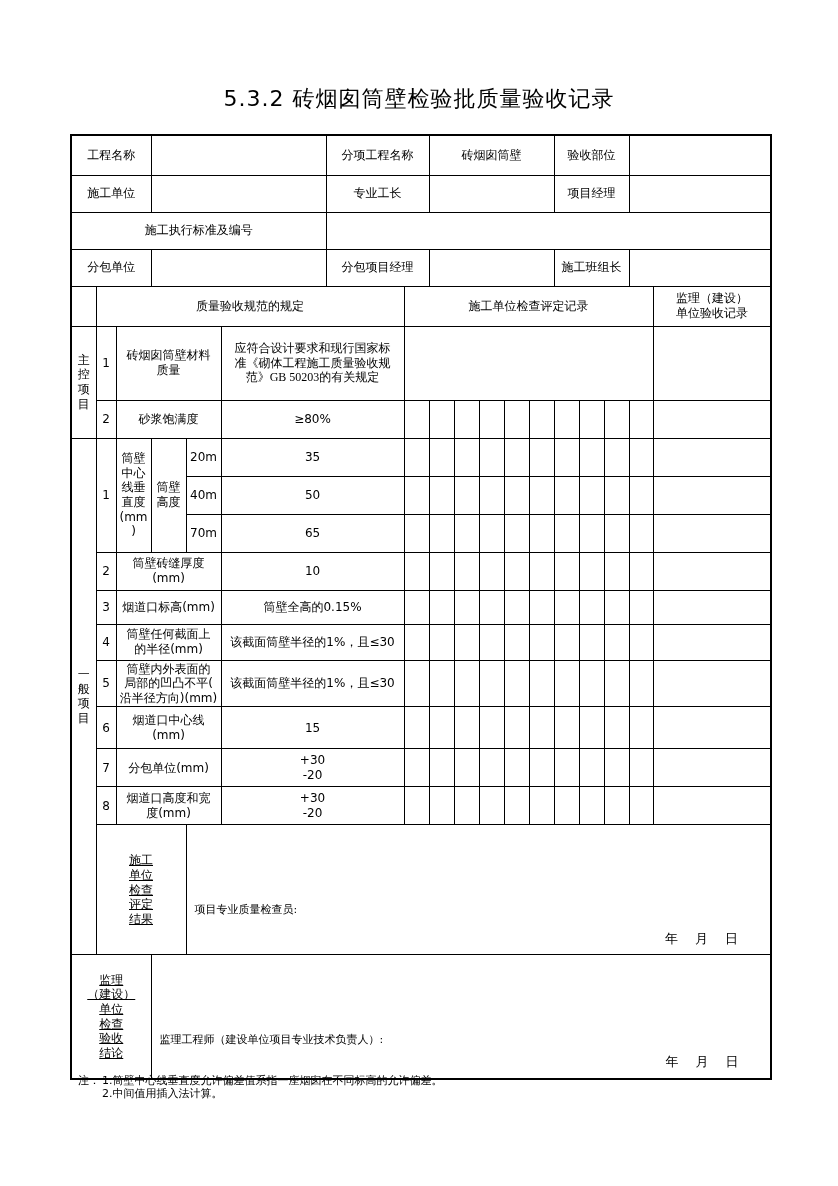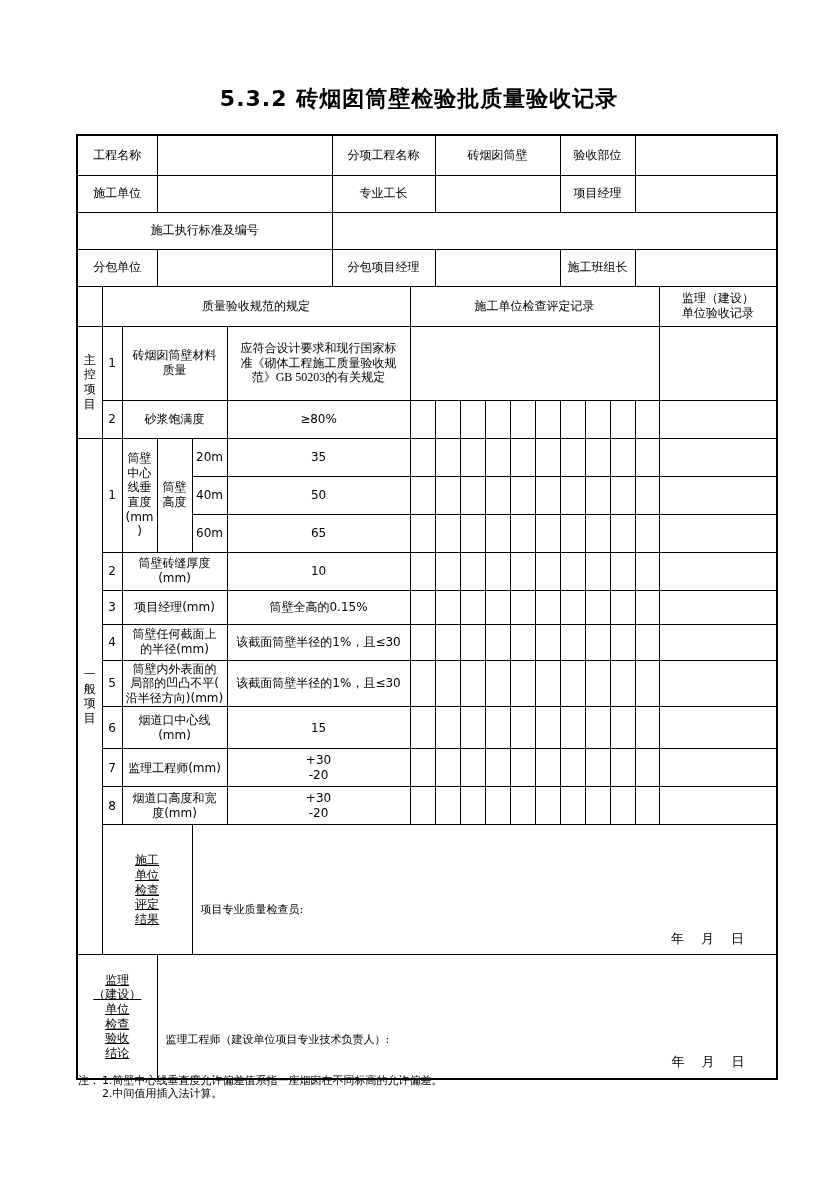--- a/index.html
+++ b/index.html
@@ -3,24 +3,24 @@
 <meta charset="utf-8">
 <style>
   html,body{margin:0;padding:0;background:#fff;}
   body{
     width:838px;height:1186px;position:relative;
     font-family:"DejaVu Sans",sans-serif;color:#000;
     -webkit-font-smoothing:antialiased;
   }
   .title{
     position:absolute;top:84px;left:0;width:838px;
-    text-align:center;font-size:22px;font-weight:bold;letter-spacing:1px;
+    text-align:center;font-size:22px;font-weight:normal;letter-spacing:1px;
   }
   table.form{
-    position:absolute;left:76px;top:134px;width:700px;
+    position:absolute;left:70px;top:134px;width:700px;
     border-collapse:collapse;table-layout:fixed;
     border:2px solid #000;
     padding-left:44px;
   }
   table.form td{
     border:1px solid #000;
     font-size:12px;line-height:1.22;
     text-align:center;vertical-align:middle;
     padding:1px 2px;overflow:hidden;word-break:break-word;
   }
@@ -169,21 +169,21 @@
         <td></td>
         <td></td>
         <td></td>
         <td></td>
         <td></td>
         <td></td>
     <td></td>
   </tr>
 
   <tr style="height:38px">
-    <td>60m</td>
+    <td>70m</td>
     <td colspan="2">65</td>
     <td></td>
         <td></td>
         <td></td>
         <td></td>
         <td></td>
         <td></td>
         <td></td>
         <td></td>
         <td></td>
@@ -204,21 +204,21 @@
         <td></td>
         <td></td>
         <td></td>
         <td></td>
         <td></td>
     <td></td>
   </tr>
 
   <tr style="height:34px">
     <td>3</td>
-    <td colspan="3" class="pre">项目经理(mm)</td>
+    <td colspan="3" class="pre">烟道口标高(mm)</td>
     <td colspan="2" class="pre">筒壁全高的0.15%</td>
     <td></td>
         <td></td>
         <td></td>
         <td></td>
         <td></td>
         <td></td>
         <td></td>
         <td></td>
         <td></td>
@@ -276,21 +276,21 @@
         <td></td>
         <td></td>
         <td></td>
         <td></td>
         <td></td>
     <td></td>
   </tr>
 
   <tr style="height:38px">
     <td>7</td>
-    <td colspan="3" class="pre">监理工程师(mm)</td>
+    <td colspan="3" class="pre">分包单位(mm)</td>
     <td colspan="2" class="pre">+30
 -20</td>
     <td></td>
         <td></td>
         <td></td>
         <td></td>
         <td></td>
         <td></td>
         <td></td>
         <td></td>

